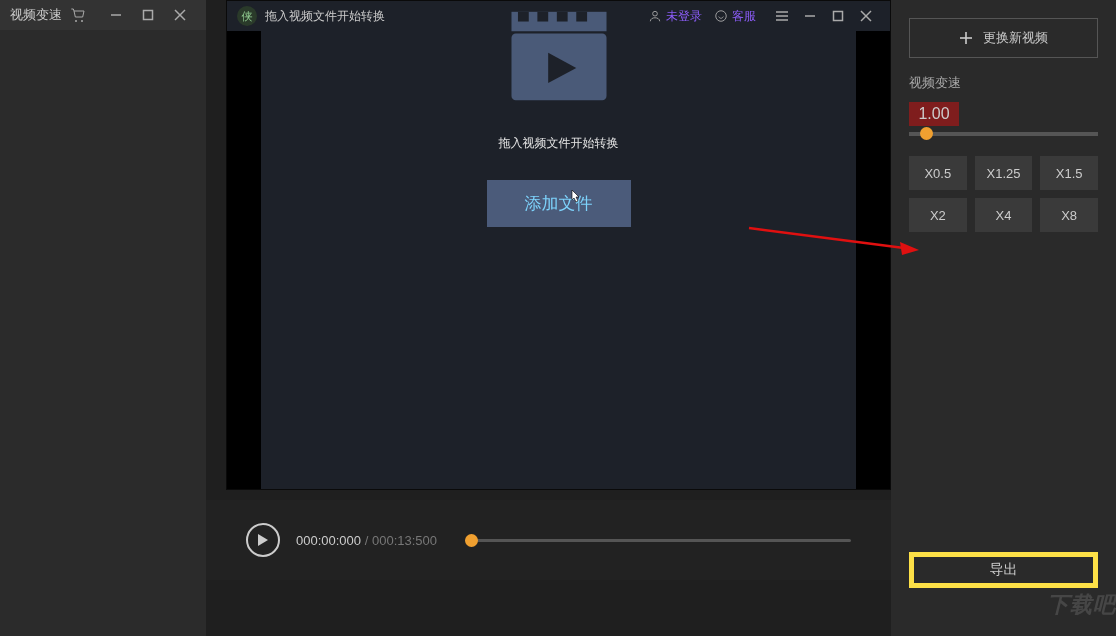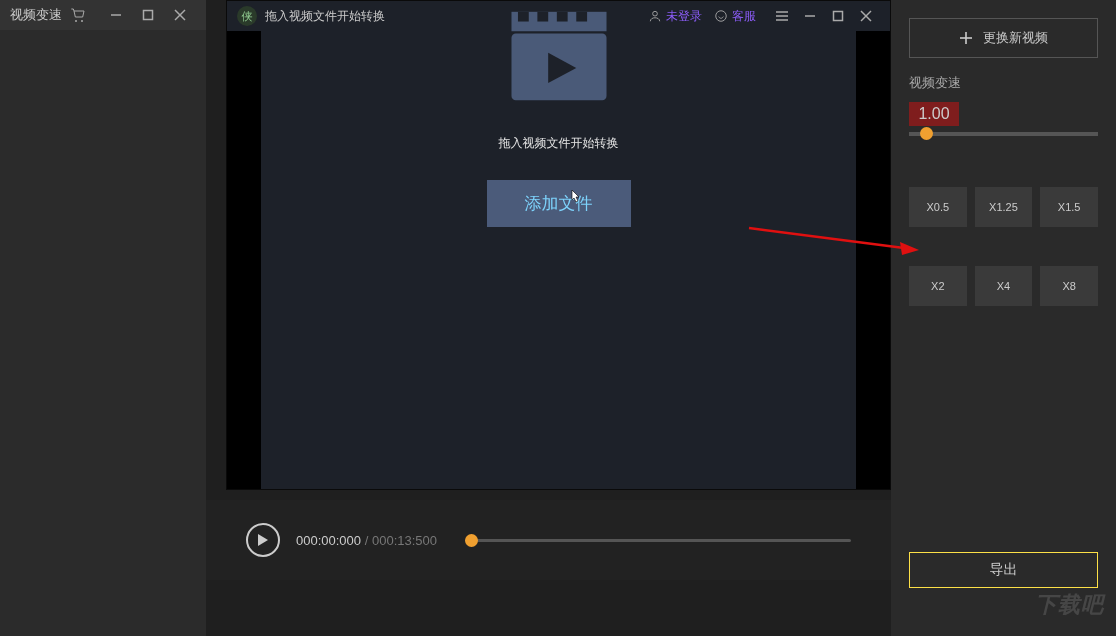--- a/index.html
+++ b/index.html
@@ -270,50 +270,49 @@
       height: 13px;
       background: #f0a030;
       border-radius: 50%;
     }
     .speed-grid {
       display: grid;
       grid-template-columns: repeat(3, 1fr);
       gap: 8px;
     }
     .speed-btn {
-      height: 40px;
+      height: 34px;
       background: #3a3a3a;
       color: #ccc;
       border: none;
-      font-size: 11px;
+      font-size: 13px;
       cursor: pointer;
-      margin-top: 31px;
     }
     .export-btn {
       margin-top: auto;
       height: 36px;
-      border: 1px solid #fde047;
+      border: 5px solid #fde047;
       background: transparent;
       color: #ccc;
       font-size: 14px;
       cursor: pointer;
       margin-bottom: 30px;
     }
     
     
     .red-arrow {
       position: absolute;
       top: 220px;
       left: 744px;
       pointer-events: none;
     }
     
     .watermark {
       position: absolute;
-      right: 12px;
+      right: 0;
       bottom: 16px;
       color: rgba(200,200,200,0.18);
       font-size: 22px;
       font-style: italic;
       font-weight: bold;
       letter-spacing: 1px;
     }
   </style>
 </head>
 <body>

